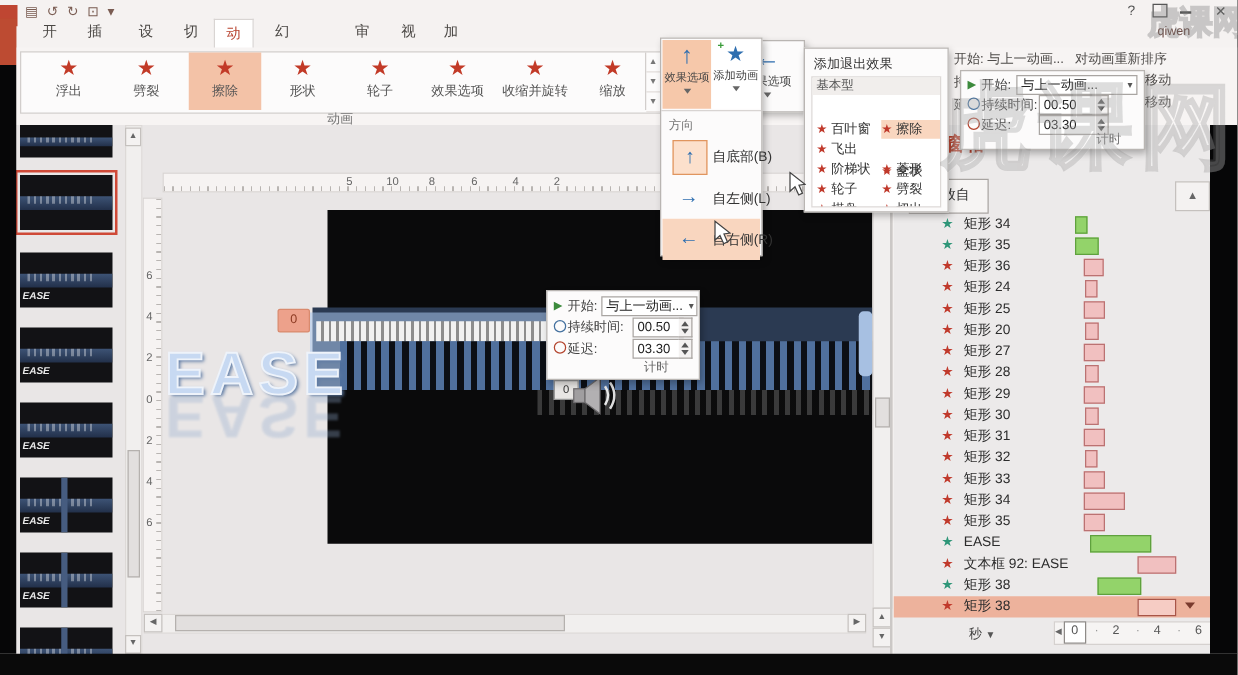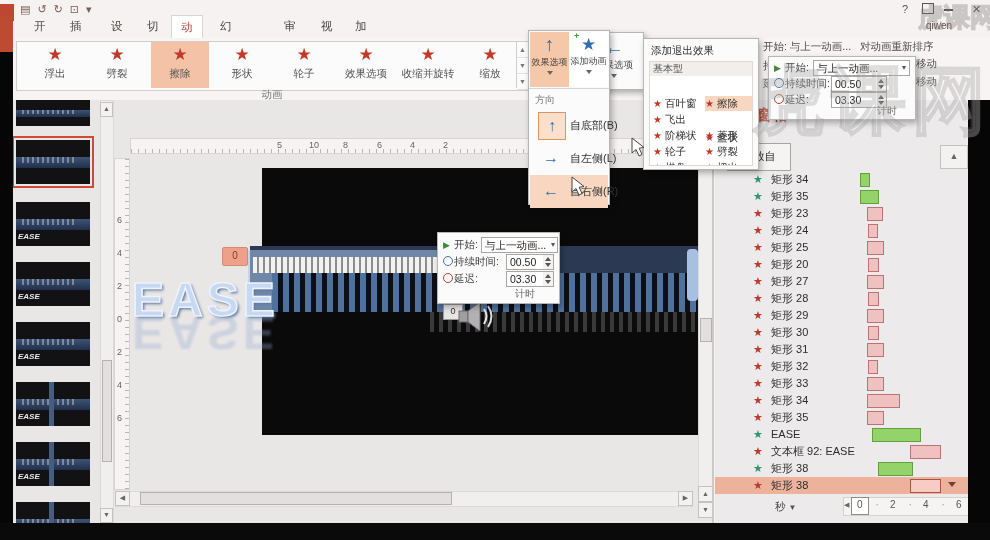--- a/index.html
+++ b/index.html
@@ -312,21 +312,21 @@
         <div class="lb nosel">矩形 34</div>
         <div class="bar" style="left: 145px; width: 8.25px;"></div>
       </div>
       <div class="abs prow g" style="left: 715px; top: 188px;">
         <div class="st">★</div>
         <div class="lb nosel">矩形 35</div>
         <div class="bar" style="left: 145px; width: 16.5px;"></div>
       </div>
       <div class="abs prow r" style="left: 715px; top: 205px;">
         <div class="st">★</div>
-        <div class="lb nosel">矩形 23</div>
+        <div class="lb nosel">矩形 36</div>
         <div class="bar" style="left: 151.6px; width: 14.85px;"></div>
       </div>
       <div class="abs prow r" style="left: 715px; top: 222px;">
         <div class="st">★</div>
         <div class="lb nosel">矩形 24</div>
         <div class="bar" style="left: 153.25px; width: 7.425px;"></div>
       </div>
       <div class="abs prow r" style="left: 715px; top: 239px;">
         <div class="st">★</div>
         <div class="lb nosel">矩形 25</div>

